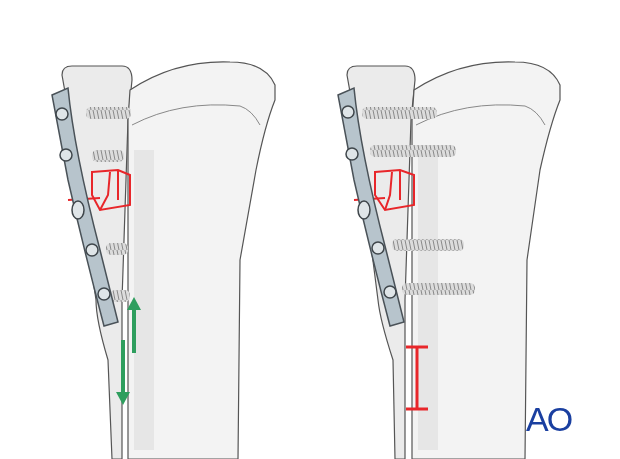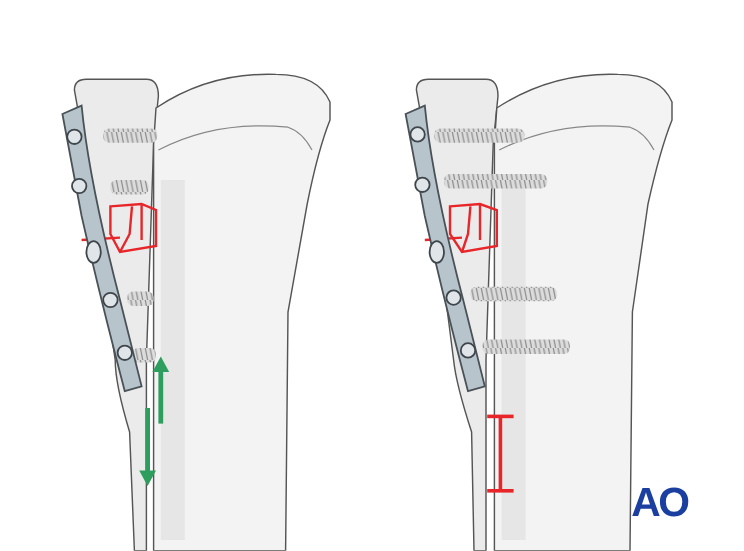--- a/index.html
+++ b/index.html
@@ -1,19 +1,19 @@
 <!DOCTYPE html>
 <html><head>
 <meta charset="utf-8">
 <style>
   html,body{margin:0;padding:0;background:#ffffff;}
   body{width:620px;height:459px;overflow:hidden;font-family:"Liberation Sans",sans-serif;}
   #stage{position:relative;width:620px;height:459px;}
   svg{position:absolute;left:0;top:0;}
-  .logo{position:absolute;left:526px;top:400px;font-size:34px;font-weight:bold;letter-spacing:-2px;}
+  .logo{position:absolute;left:526px;top:400px;font-size:34px;font-weight:normal;letter-spacing:-2px;}
 </style>
 </head>
 <body>
 
 <div id="stage">
   <svg width="620" height="459" viewBox="0 0 620 459">
     <defs>
       <pattern id="thread" width="4" height="10" patternUnits="userSpaceOnUse">
         <rect width="4" height="10" fill="#dcdcdc"></rect>
         <line x1="1" y1="0" x2="3" y2="10" stroke="#8a8a8a" stroke-width="1"></line>

